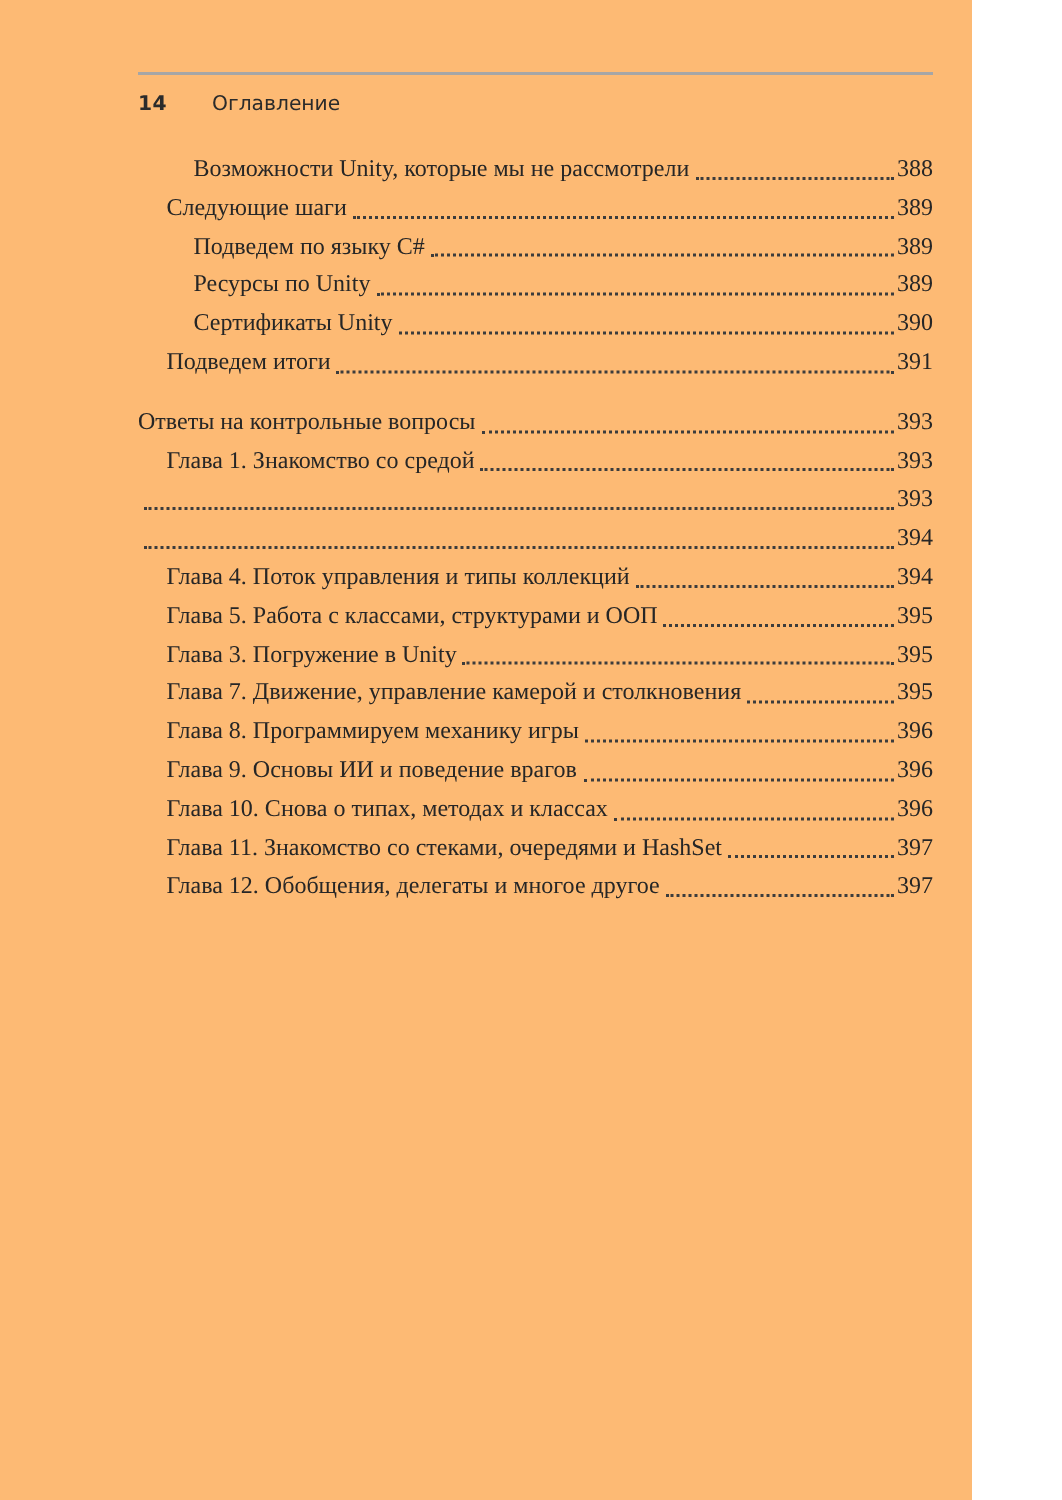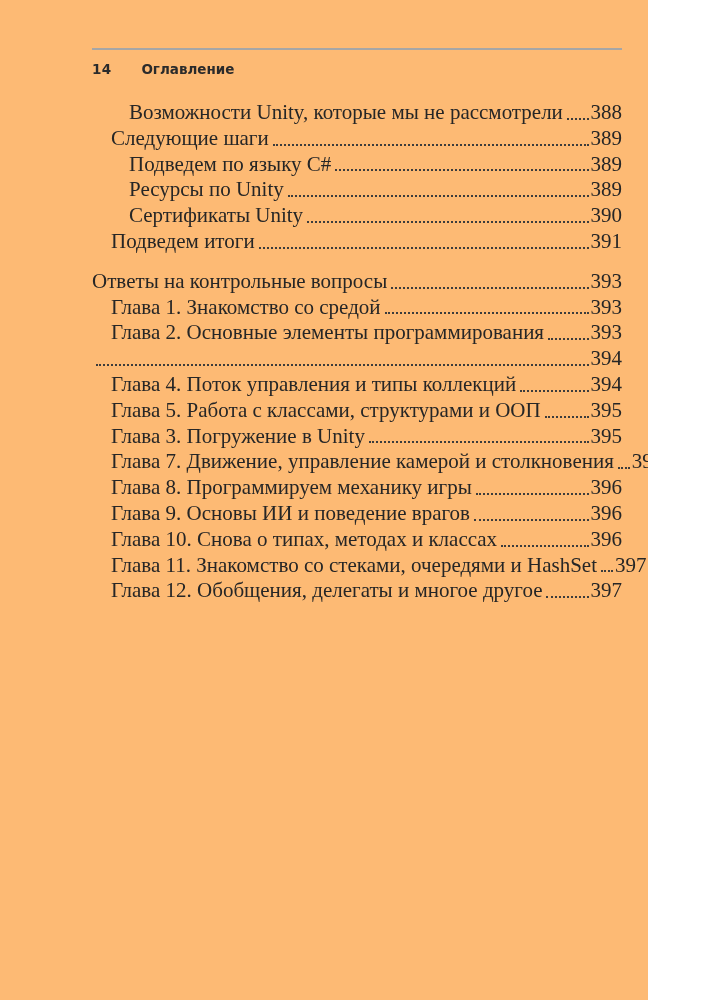--- a/index.html
+++ b/index.html
@@ -35,29 +35,29 @@
     font-family: "DejaVu Sans", "Liberation Sans", sans-serif;
     font-size: 13.5px;
     color: #2b2b2b;
   }
   .header-pagenum {
     font-weight: bold;
     margin-right: 30px;
     letter-spacing: 0.3px;
   }
   .header-running {
-    font-weight: bold;
+    font-weight: normal;
   }
   
   .toc {
     position: absolute;
     left: 92px;
     top: 100px;
     width: 530px;
-    font-size: 21px;
+    font-size: 16px;
     line-height: 25.8px;
   }
   .toc-row {
     display: flex;
     align-items: baseline;
     white-space: nowrap;
   }
   .toc-row.gap-before {
     margin-top: 14px;
   }
@@ -125,21 +125,20 @@
         <span class="toc-label">Ответы на контрольные вопросы</span>
         <span class="leader"></span>
         <span class="toc-page">393</span>
       </div>
       <div class="toc-row level-1">
         <span class="toc-label">Глава 1. Знакомство со средой</span>
         <span class="leader"></span>
         <span class="toc-page">393</span>
       </div>
       <div class="toc-row level-1">
-        <span class="toc-label">Глава 2. Основные элементы программирования</span>
         <span class="leader"></span>
         <span class="toc-page">393</span>
       </div>
       <div class="toc-row level-1">
         <span class="leader"></span>
         <span class="toc-page">394</span>
       </div>
       <div class="toc-row level-1">
         <span class="toc-label">Глава 4. Поток управления и типы коллекций</span>
         <span class="leader"></span>

